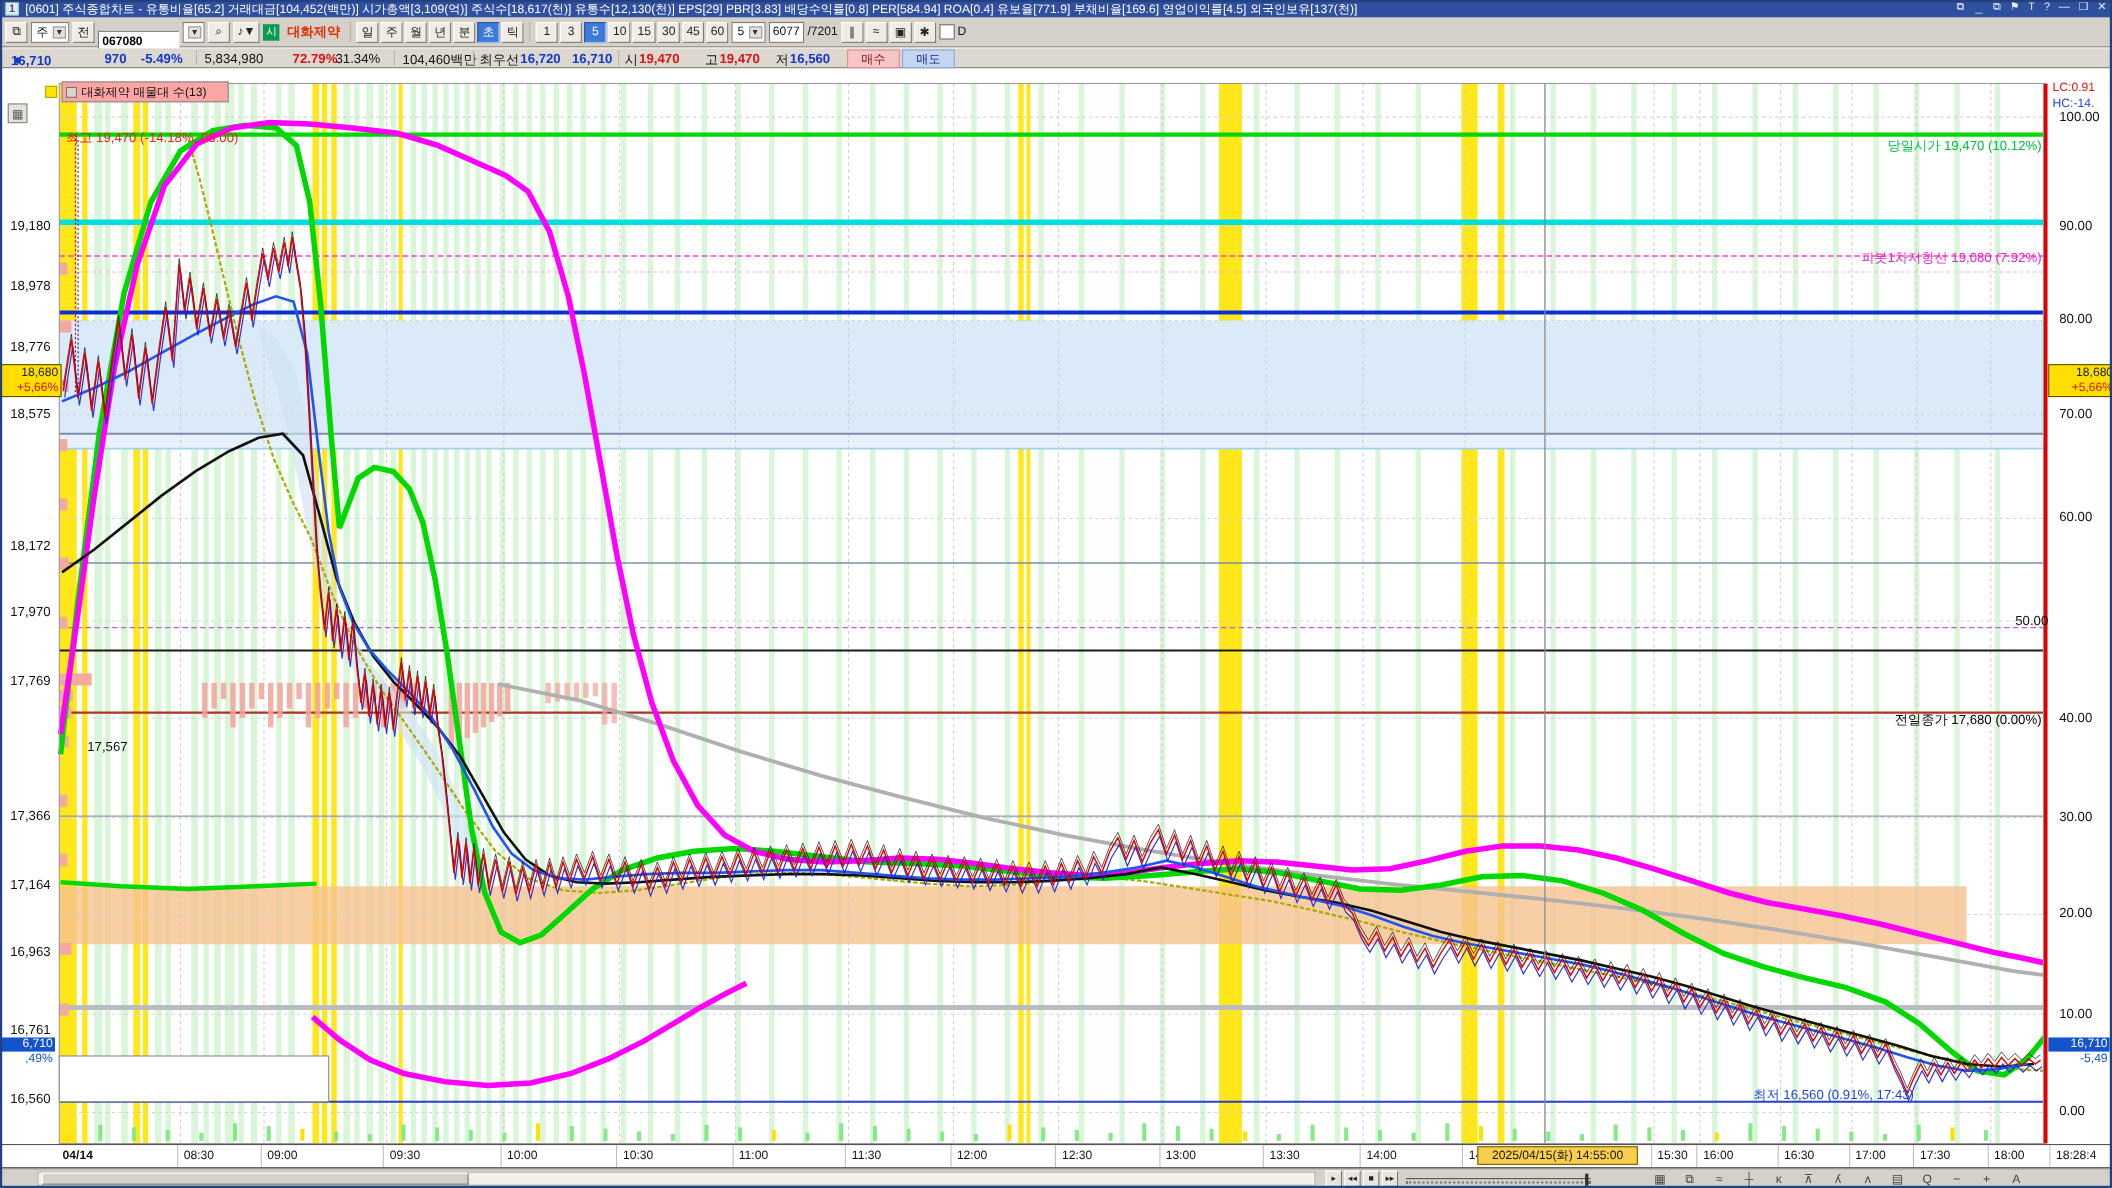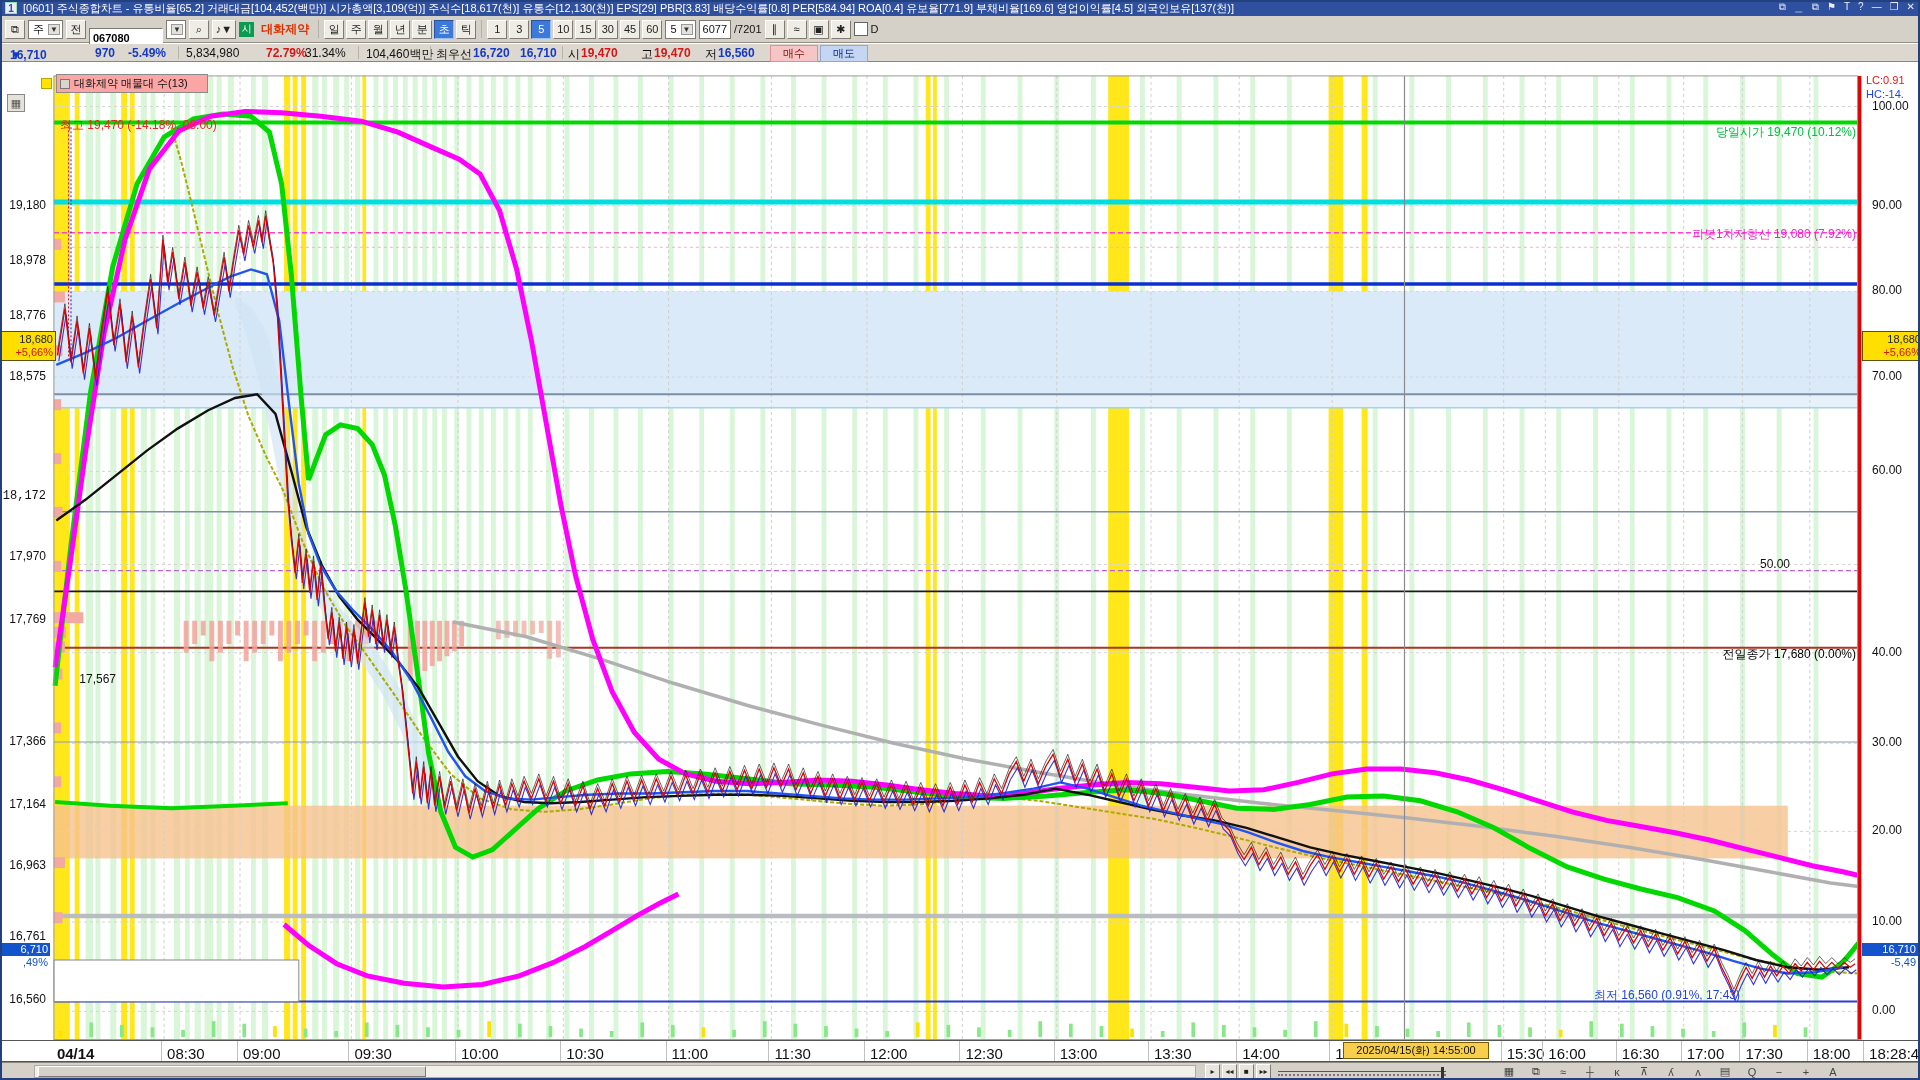--- a/index.html
+++ b/index.html
@@ -65,21 +65,21 @@
   .badge{position:absolute;z-index:6;width:50px;font-size:11px;line-height:13px;text-align:right;overflow:hidden;}
   .badge.yellow{background:#ffdf00;border:1px solid #5a5200;padding:1px 2px;}
   .badge .b-price{color:#222;}
   .badge.yellow .b-pct{color:#d41400;}
   .badge.blue-b .b-price{background:#1353cc;color:#fff;padding:0 2px;}
   .badge.blue-b .b-pct{color:#1353cc;padding:0 2px;}
   
   .timeaxis{position:absolute;left:0;top:1040px;width:1920px;height:22px;background:#fff;
             border-top:1px solid #555;border-bottom:1px solid #555;z-index:10;box-sizing:border-box;}
   .timeaxis .tick{position:absolute;top:0;width:1px;height:20px;background:#c0c0c0;}
-  .timeaxis .tlabel{position:absolute;top:4px;font-size:15px;color:#111;}
+  .timeaxis .tlabel{position:absolute;top:4px;font-size:11px;color:#111;}
   .timeaxis .tlabel.bold{font-weight:bold;}
   .cursor-time{position:absolute;left:1343px;top:1042px;width:146px;height:17px;background:#f7cf4d;
                border:1px solid #7a5c00;z-index:12;font-size:11px;display:flex;align-items:center;
                justify-content:center;box-sizing:border-box;}
   
   .bottombar{position:absolute;left:0;top:1062px;width:1920px;height:18px;background:#d5d1c9;
              border-top:1px solid #8a867e;z-index:10;box-sizing:border-box;}
   .hscroll{position:absolute;left:34px;top:2px;width:1162px;height:13px;background:#f2f0ea;
            border:1px solid #b0aca4;box-sizing:border-box;}
   .hthumb{position:absolute;left:3px;top:0;width:388px;height:11px;background:#d5d1c9;
@@ -508,37 +508,37 @@
 <div class="ov note-low">최저 16,560 (0.91%, 17:43)</div>
 <div class="ov lc">LC:0.91</div>
 <div class="ov hc">HC:-14.</div>
 
 <div id="priceAxis">
     <div class="axis-label" style="right: 1874px; top: 197.7px; text-align: right; z-index: 4;">19,180</div>
     <div class="axis-label" style="right: 1874px; top: 252.8px; text-align: right; z-index: 4;">18,978</div>
     <div class="axis-label" style="right: 1874px; top: 307.9px; text-align: right; z-index: 4;">18,776</div>
     <div class="axis-label" style="right: 1874px; top: 369.1px; text-align: right; z-index: 4;">18,575</div>
     <div class="axis-label" style="right: 1980px; top: 426.7px; text-align: center; z-index: 4;">18,373</div>
-    <div class="axis-label" style="right: 1874px; top: 489.1px; text-align: right; z-index: 4; font-family: Liberation Mono, monospace;">18,172</div>
+    <div class="axis-label" style="right: 1874px; top: 489.1px; text-align: right; z-index: 4;">18,172</div>
     <div class="axis-label" style="right: 1874px; top: 549.1px; text-align: right; z-index: 4;">17,970</div>
     <div class="axis-label" style="right: 1874px; top: 611.6px; text-align: right; z-index: 4;">17,769</div>
     <div class="axis-label" style="right: 1804px; top: 671.6px; text-align: left; z-index: 4;">17,567</div>
     <div class="axis-label" style="right: 1874px; top: 734px; text-align: right; z-index: 4;">17,366</div>
     <div class="axis-label" style="right: 1874px; top: 796.5px; text-align: right; z-index: 4;">17,164</div>
     <div class="axis-label" style="right: 1874px; top: 857.7px; text-align: right; z-index: 4;">16,963</div>
     <div class="axis-label" style="right: 1874px; top: 928.7px; text-align: right; z-index: 4;">16,761</div>
     <div class="axis-label" style="right: 1874px; top: 992.4px; text-align: right; z-index: 4;">16,560</div>
   </div>
 <div id="pctAxis">
     <div class="axis-label" style="left: 1872px; top: 98.5px; z-index: 4;">100.00</div>
     <div class="axis-label" style="left: 1872px; top: 197.7px; z-index: 4;">90.00</div>
     <div class="axis-label" style="left: 1872px; top: 283.4px; z-index: 4;">80.00</div>
     <div class="axis-label" style="left: 1872px; top: 369.1px; z-index: 4;">70.00</div>
     <div class="axis-label" style="left: 1872px; top: 463.4px; z-index: 4;">60.00</div>
-    <div class="axis-label" style="left: 1760px; top: 556.5px; z-index: 4; text-align: center;">50.00</div>
+    <div class="axis-label" style="left: 1832px; top: 556.5px; z-index: 4; text-align: center;">50.00</div>
     <div class="axis-label" style="left: 1872px; top: 644.7px; z-index: 4;">40.00</div>
     <div class="axis-label" style="left: 1872px; top: 735.3px; z-index: 4;">30.00</div>
     <div class="axis-label" style="left: 1872px; top: 823.4px; z-index: 4;">20.00</div>
     <div class="axis-label" style="left: 1872px; top: 914px; z-index: 4;">10.00</div>
     <div class="axis-label" style="left: 1872px; top: 1003.4px; z-index: 4;">0.00</div>
   </div>
 
 <div class="badge yellow" style="left:0;top:331px;">
   <div class="b-price">18,680</div>
   <div class="b-pct">+5,66%</div>

